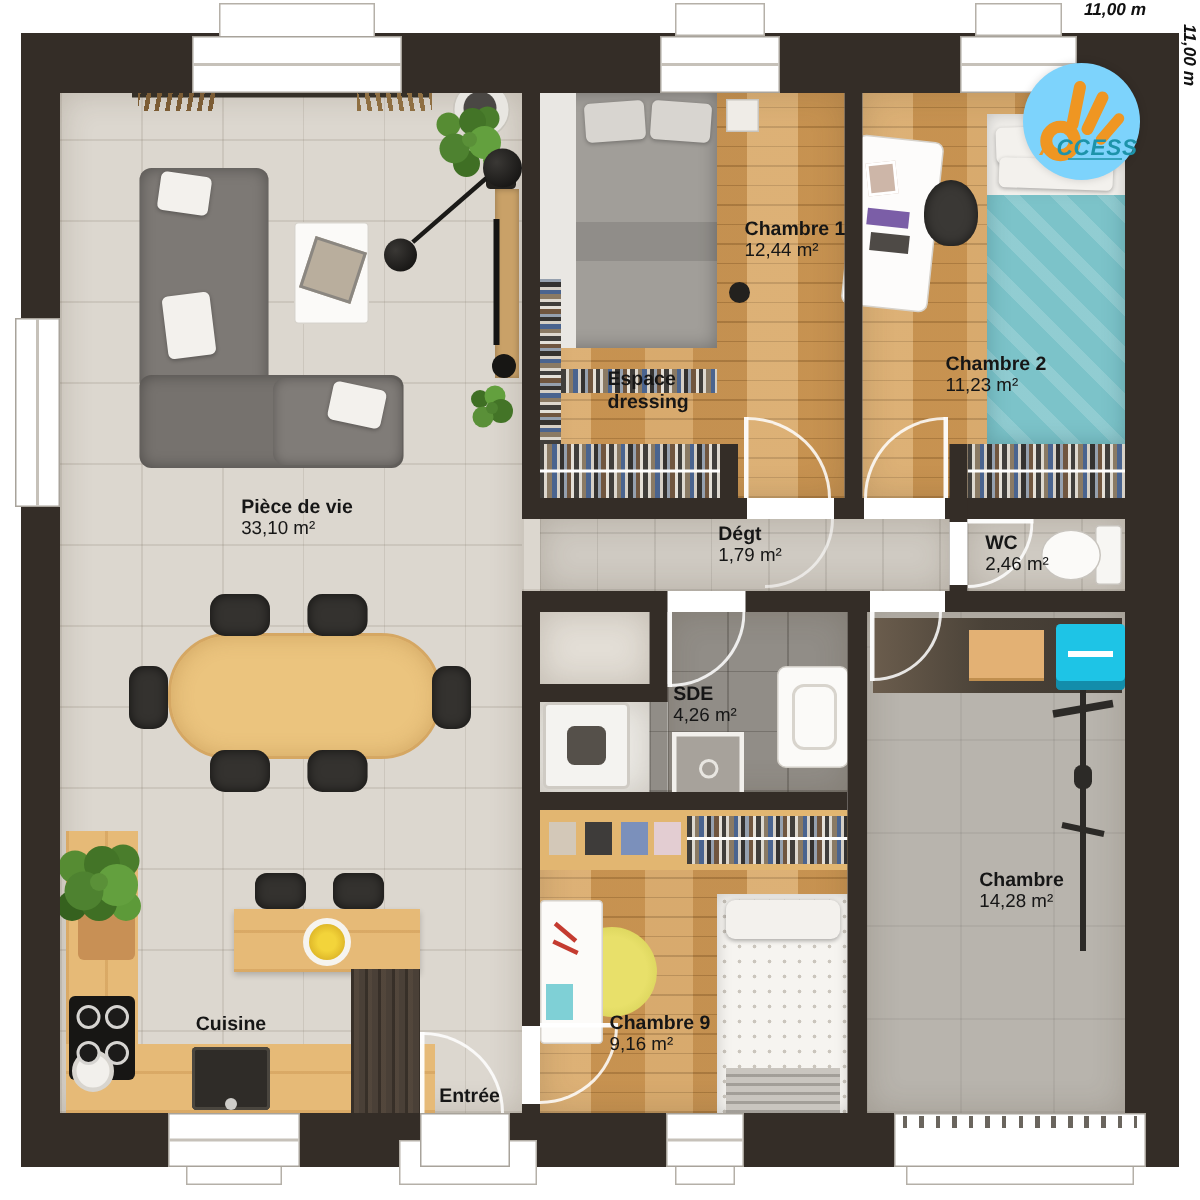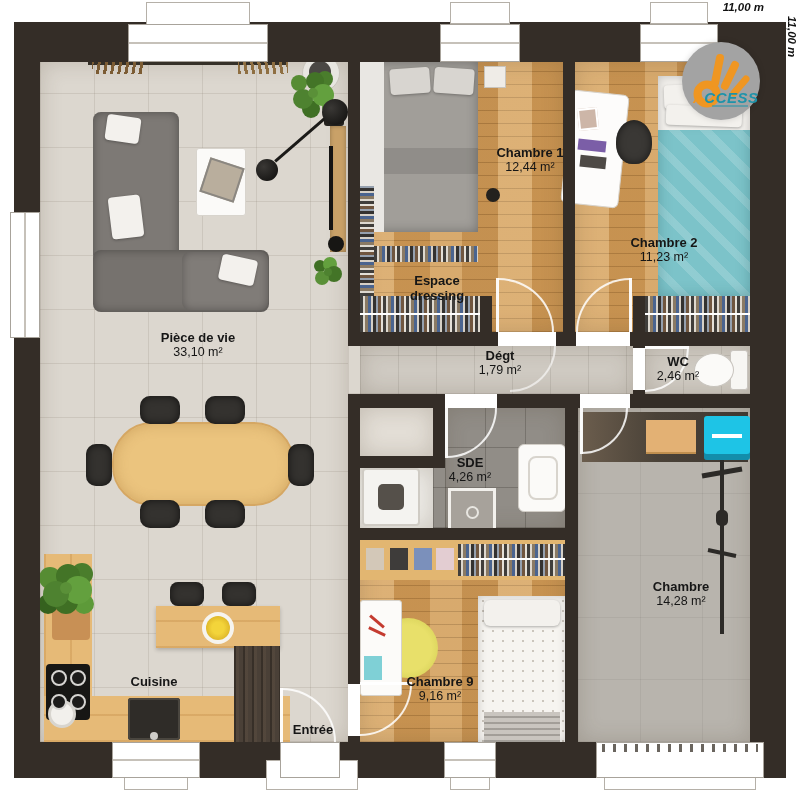--- a/index.html
+++ b/index.html
@@ -32,34 +32,34 @@
   .win{position:absolute;background:#fff;border:1px solid #a8a39b;box-sizing:border-box;z-index:15;}
   .sbox{position:absolute;background:#fff;border:1px solid #b5b0a8;box-sizing:border-box;z-index:14;}
   .mull{position:absolute;background:#c6c1b9;z-index:16;}
   .door{position:absolute;background:#fff;z-index:15;}
   .leaf{position:absolute;background:rgba(255,255,255,.95);z-index:16;}
   .arc{position:absolute;border:0 solid rgba(255,255,255,.85);box-sizing:border-box;z-index:16;background:transparent;}
   .arc-tr{border-top-width:2px;border-right-width:2px;border-radius:0 100% 0 0;}
   .arc-tl{border-top-width:2px;border-left-width:2px;border-radius:100% 0 0 0;}
   .arc-br{border-right-width:2px;border-bottom-width:2px;border-radius:0 0 100% 0;}
   .furn{position:absolute;z-index:5;}
-  .rlabel{position:absolute;transform:translate(-50%,-50%);text-align:center;color:#161616;
+  .rlabel{position:absolute;transform:translate(-50%,-50%);text-align:left;color:#161616;
           font-weight:bold;font-size:13px;line-height:1.18;white-space:nowrap;z-index:30;}
   .rlabel .area{font-weight:normal;font-size:12.5px;}
   .rlabel .area:empty{display:none;}
   .pil{position:absolute;background:#f3f1ed;border-radius:4px;box-shadow:0 1px 3px rgba(0,0,0,.3);z-index:6;}
   .chair{position:absolute;background:#34322f;border-radius:10px;box-shadow:inset 0 0 8px rgba(0,0,0,.65);z-index:5;}
   .burner{position:absolute;width:12px;height:12px;border:2px solid #d6d4d1;border-radius:50%;background:#1c1b1a;z-index:7;}
   .ltcircle{position:absolute;background:#fff;border-radius:50%;display:flex;flex-direction:column;
             align-items:center;justify-content:center;z-index:30;box-shadow:0 0 4px rgba(0,0,0,.2);
             color:#161616;}
   .ltcircle .nm{font-weight:bold;font-size:13px;}
   .ltcircle .area{font-size:11.5px;}
   .dim{position:absolute;color:#111;font-weight:bold;font-style:italic;font-size:11.5px;z-index:40;}
-  .logo{position:absolute;background:#a3a3a3;border-radius:50%;z-index:40;box-shadow:0 0 6px rgba(0,0,0,.15);}
+  .logo{position:absolute;background:#7dd3fc;border-radius:50%;z-index:40;box-shadow:0 0 6px rgba(0,0,0,.15);}
 </style>
 </head>
 <body>
 
 <div class="page">
 
   <div class="floor tile" style="left:40px;top:62px;width:308px;height:680px"></div>
   <div class="floor tile" style="left:348px;top:346px;width:12px;height:48px;box-shadow:none"></div>
   <div class="floor wood" style="left:360px;top:62px;width:203px;height:270px"></div>
   <div class="floor wood" style="left:575px;top:62px;width:175px;height:270px"></div>
@@ -260,21 +260,21 @@
     <div class="area">33,10 m²</div>
   </div>
   <div class="rlabel" style="left:530px;top:160px">
     <div>Chambre 1</div>
     <div class="area">12,44 m²</div>
   </div>
   <div class="rlabel" style="left:664px;top:250px">
     <div>Chambre 2</div>
     <div class="area">11,23 m²</div>
   </div>
-  <div class="rlabel" style="left:437px;top:288px;white-space:normal;width:64px">
+  <div class="rlabel" style="left:437px;top:260px;white-space:normal;width:64px">
     <div>Espace dressing</div>
   </div>
   <div class="rlabel" style="left:500px;top:363px">
     <div>Dégt</div>
     <div class="area">1,79 m²</div>
   </div>
   <div class="rlabel" style="left:678px;top:369px">
     <div>WC</div>
     <div class="area">2,46 m²</div>
   </div>

